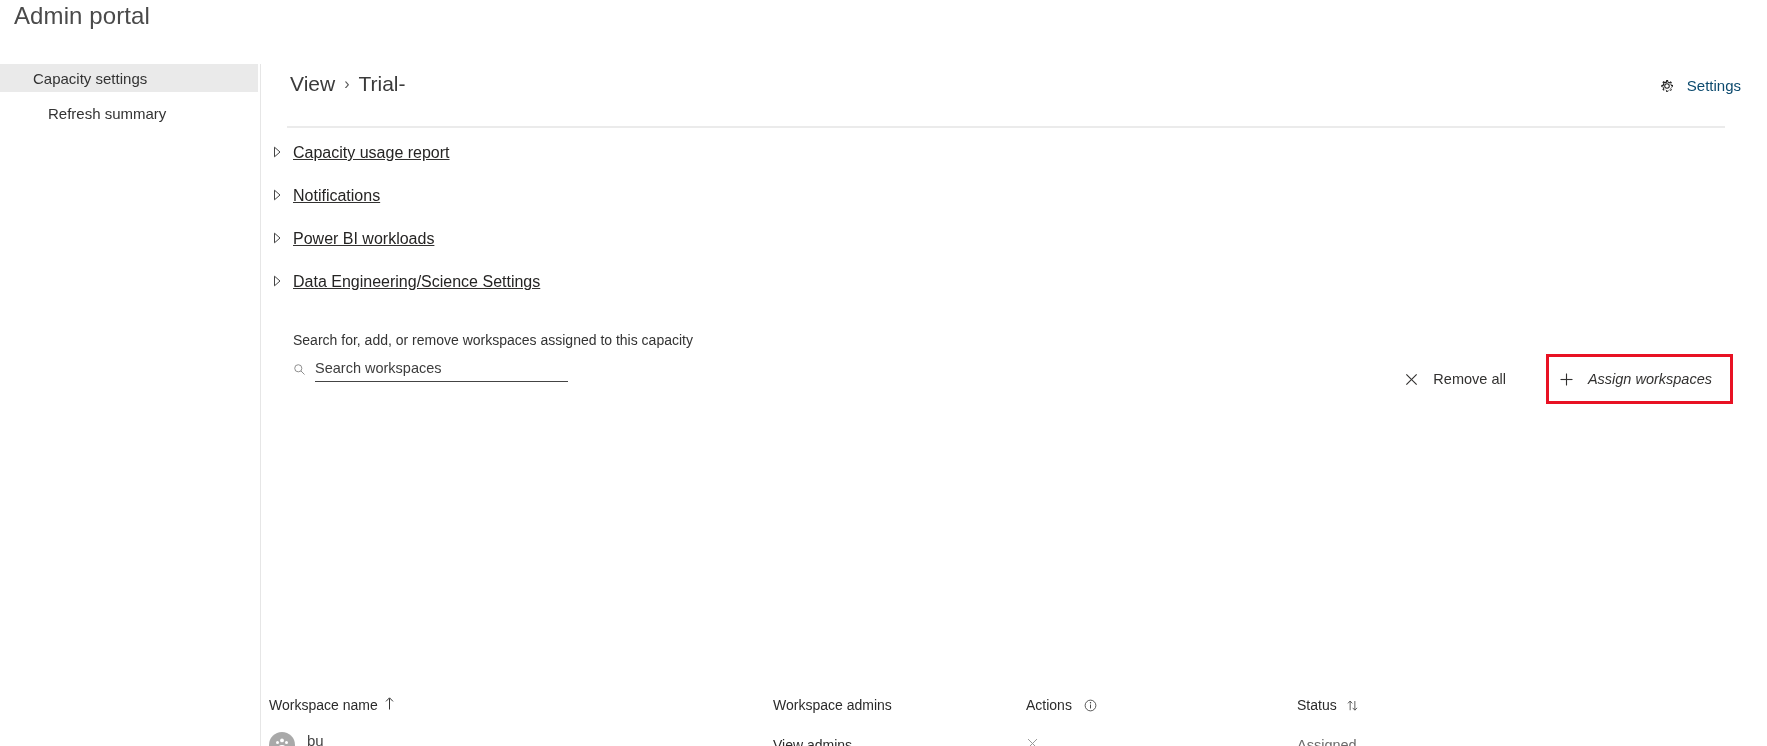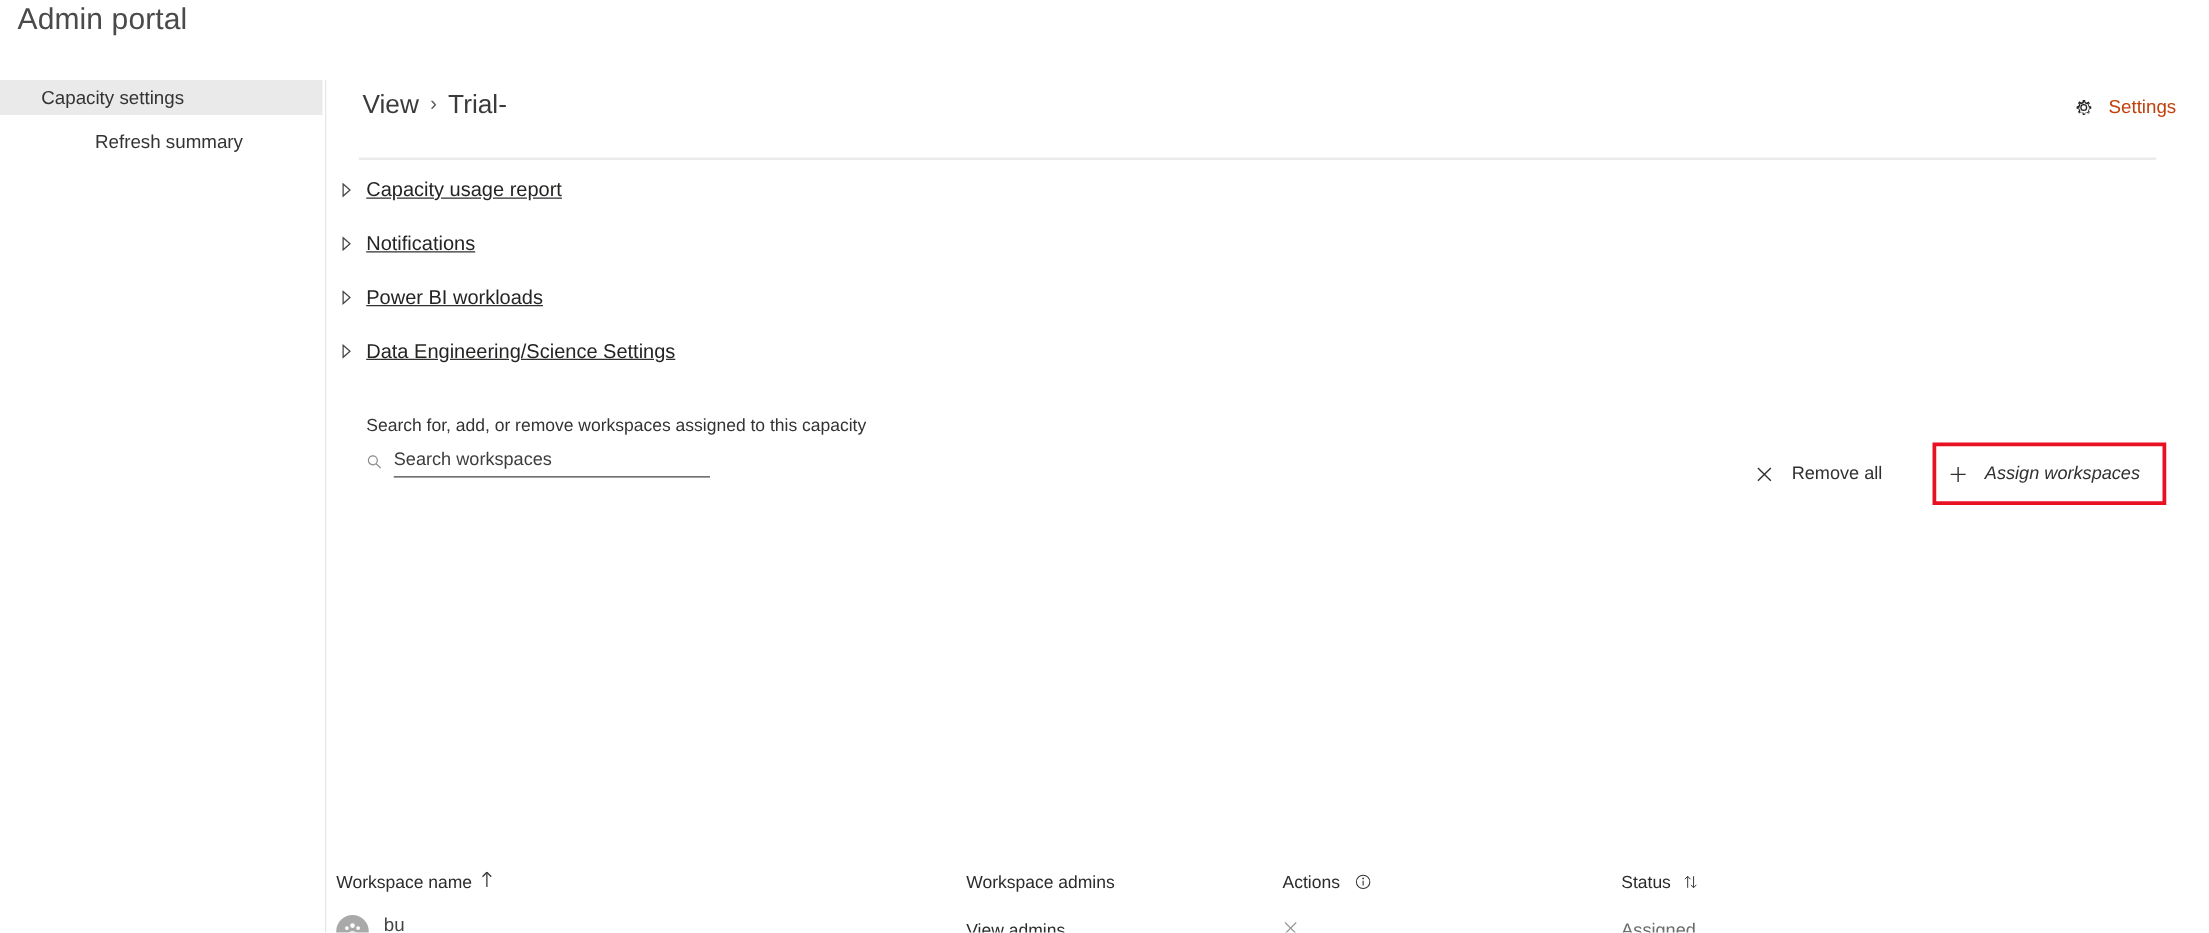--- a/index.html
+++ b/index.html
@@ -46,21 +46,21 @@
     color: #333333;
     padding-left: 33px;
     cursor: pointer;
     white-space: nowrap;
   }
   .nav-item.selected {
     background: #eaeaea;
     width: 258px;
   }
   .nav-item.sub {
-    padding-left: 76px;
+    padding-left: 48px;
     margin-top: 7px;
   }
 
   
   .main {
     position: absolute;
     left: 261px;
     top: 64px;
     right: 0;
     bottom: 0;
@@ -81,21 +81,21 @@
     color: #5c5c5c;
   }
   .settings-btn {
     position: absolute;
     right: 26px;
     top: 13px;
     display: flex;
     align-items: center;
     gap: 12px;
     font-size: 15px;
-    color: #c2410c;
+    color: #0c4a6e;
     cursor: pointer;
     white-space: nowrap;
   }
   .gear {
     width: 16px;
     height: 16px;
     display: block;
   }
   .divider {
     position: absolute;

